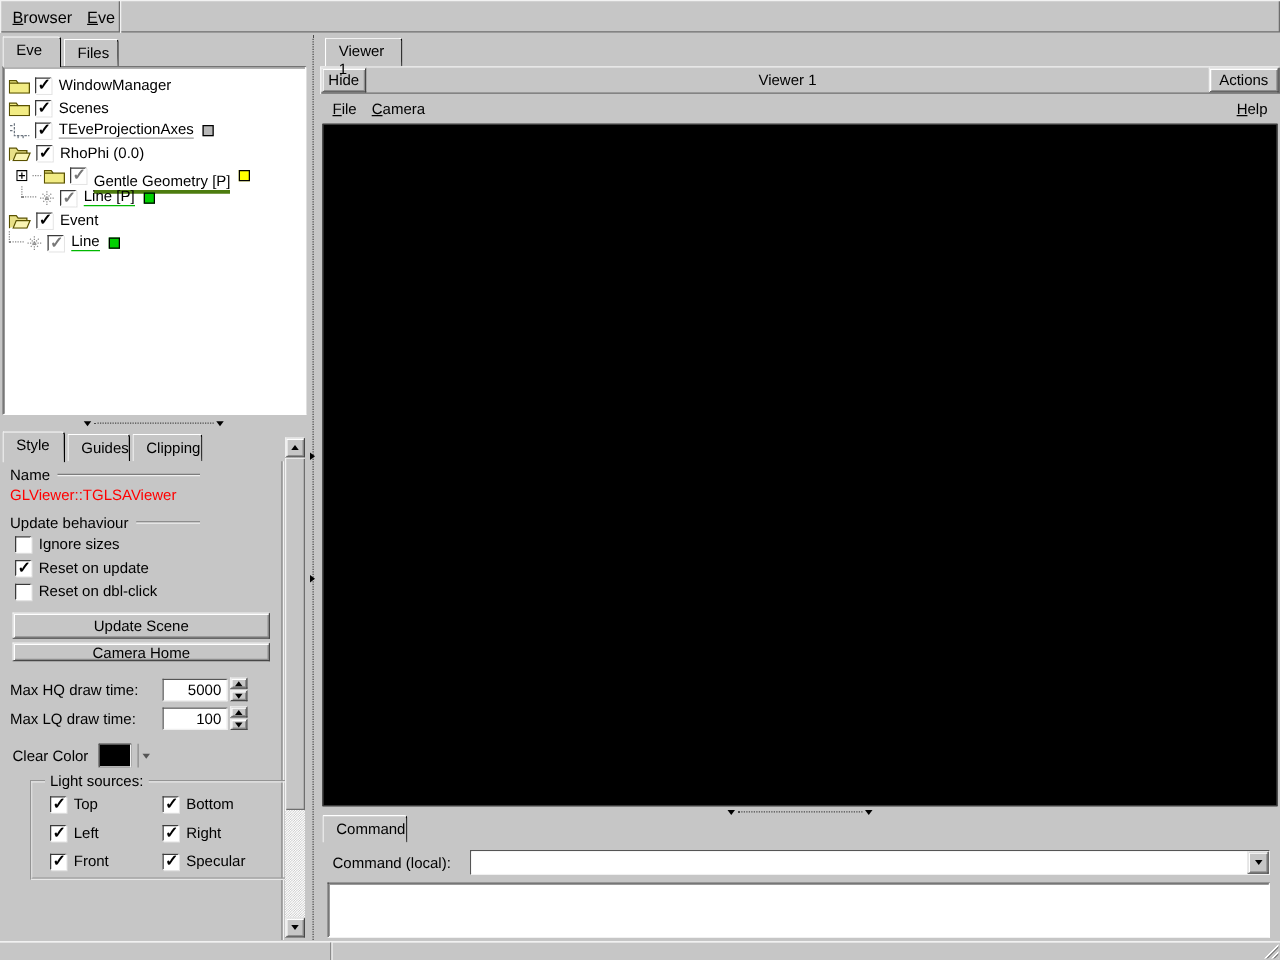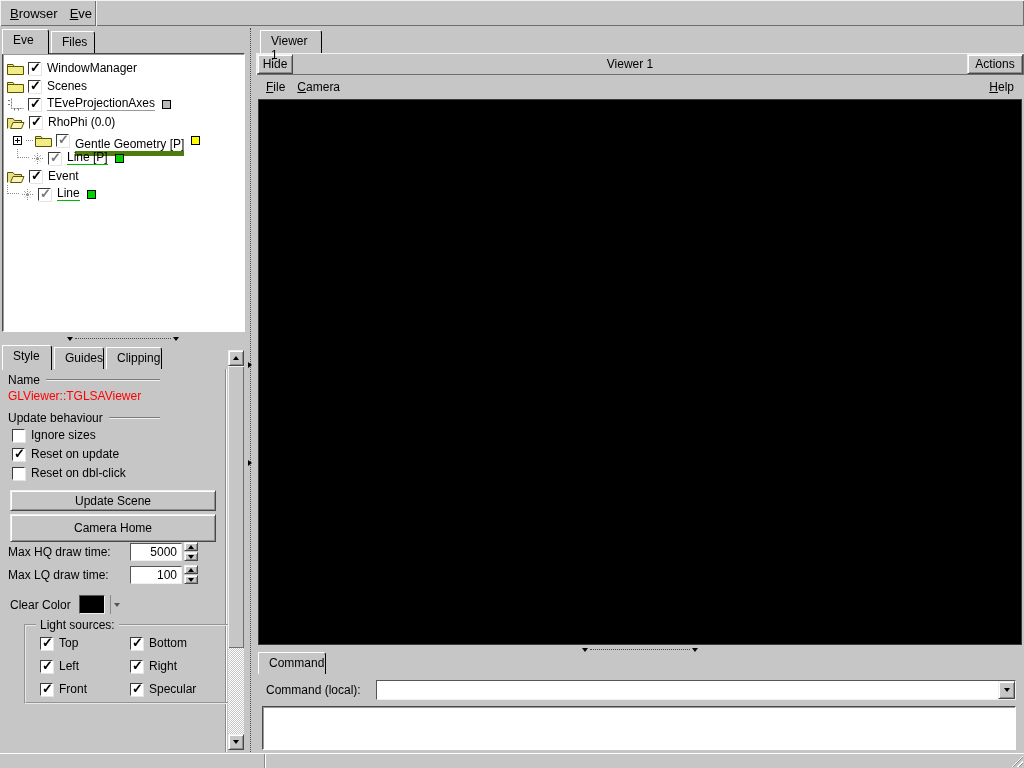--- a/index.html
+++ b/index.html
@@ -23,21 +23,21 @@
 
   
   .trow { display:flex; align-items:center; height:18px; padding-left:4px; }
   .ticon { display:flex; align-items:center; margin-right:4px; }
   .cb { width:13px; height:13px; background:#fff; border:1px solid #3a3a3a; border-bottom-color:#fff; border-right-color:#fff;
         box-shadow: -0px -0px 0 #888, 1px 1px 0 #e4e4e4; position:relative; margin-right:6px; flex:none; }
   .cb.on::after { content:"\2713"; position:absolute; left:1px; top:-3px; font-size:13px; font-weight:bold; color:#000; }
   .cb.gray::after { color:#787878; }
   .tlabel { white-space:nowrap; line-height:13px; }
   .ul-gray   { border-bottom:1px solid #9a9a9a; }
-  .ul-yellow { border-bottom:5px solid #4d7c0f;margin-top:14px; }
+  .ul-yellow { border-bottom:3px solid #4d7c0f;margin-top:14px; }
   .ul-green  { border-bottom:1px solid #00b800; }
   .mark { width:9px; height:9px; border:1px solid #000; margin-left:7px; flex:none; }
   .mark.m-yellow { background:#ffff00; }
   .mark.m-green  { background:#00d200; }
   .mark.m-gray   { background:#b8b8b8; }
   .conn { width:12px; height:9px; border-left:1px dotted #8a8a8a; border-bottom:1px dotted #8a8a8a;
           align-self:flex-start; margin-right:2px; flex:none; }
   .dots { width:7px; height:1px; border-bottom:1px dotted #8a8a8a; flex:none; }
 
   
@@ -233,21 +233,21 @@
     <div class="opt" style="top:78px;">
       <span class="cb on"></span>
       <span>Reset on update</span>
     </div>
     <div class="opt" style="top:97px;">
       <span class="cb"></span>
       <span>Reset on dbl-click</span>
     </div>
 
     <div class="btn abs" style="left:10px;top:121px;width:206px;height:21px;">Update Scene</div>
-    <div class="btn abs" style="left:10px;top:145px;width:206px;height:28px;">Camera Home</div>
+    <div class="btn abs" style="left:10px;top:145px;width:206px;height:15px;">Camera Home</div>
 
     <div class="spinrow" style="top:173px;">
       <span style="width:122px;">Max HQ draw time:</span>
       <input class="spinfield well" value="5000" style="">
       <span class="spinbtns">
         <span class="btn spb">
             <span class="tri-up"></span>
           </span>
         <span class="btn spb">
             <span class="tri-down"></span>

